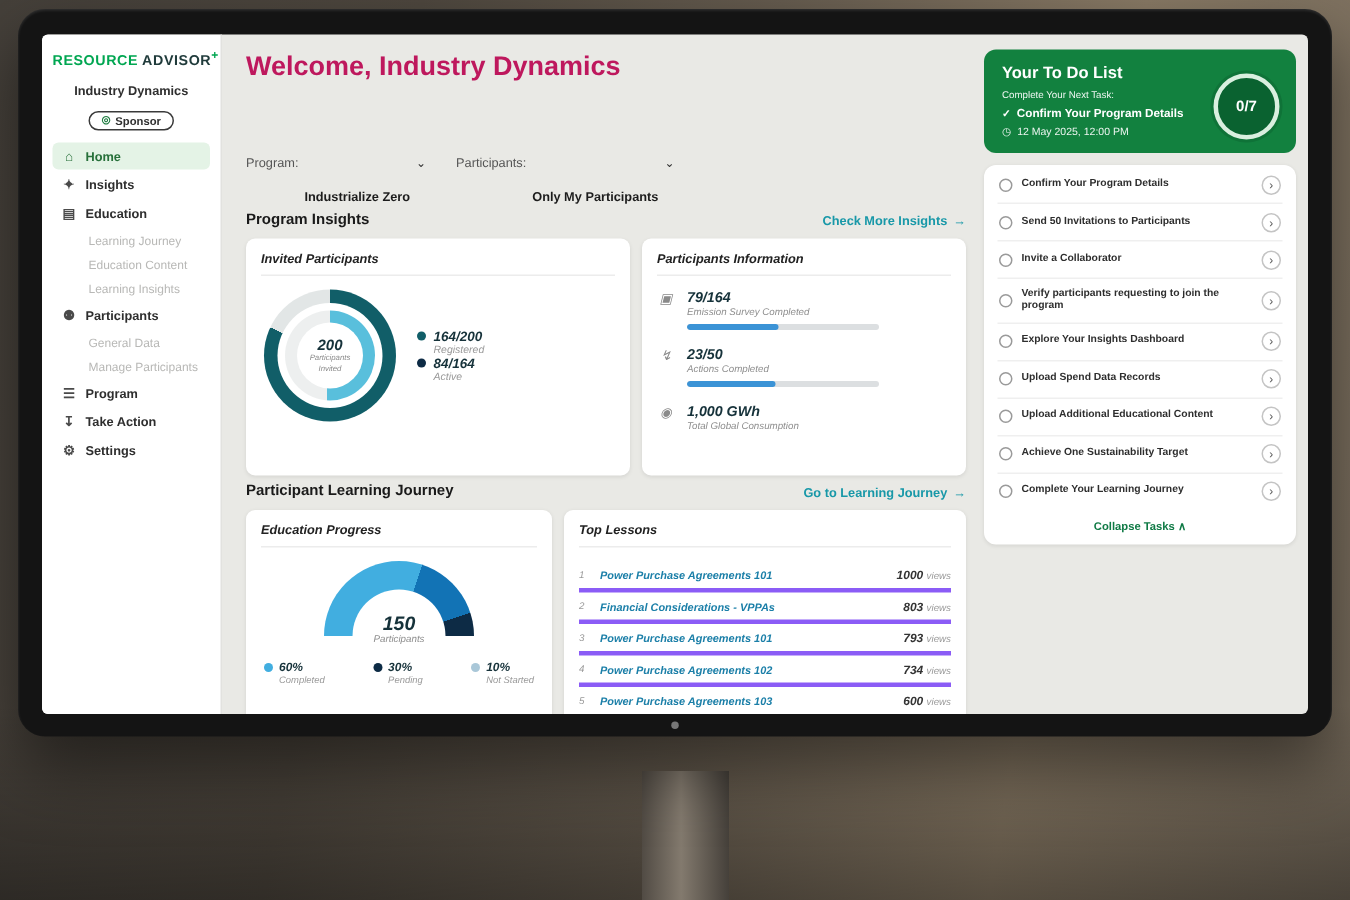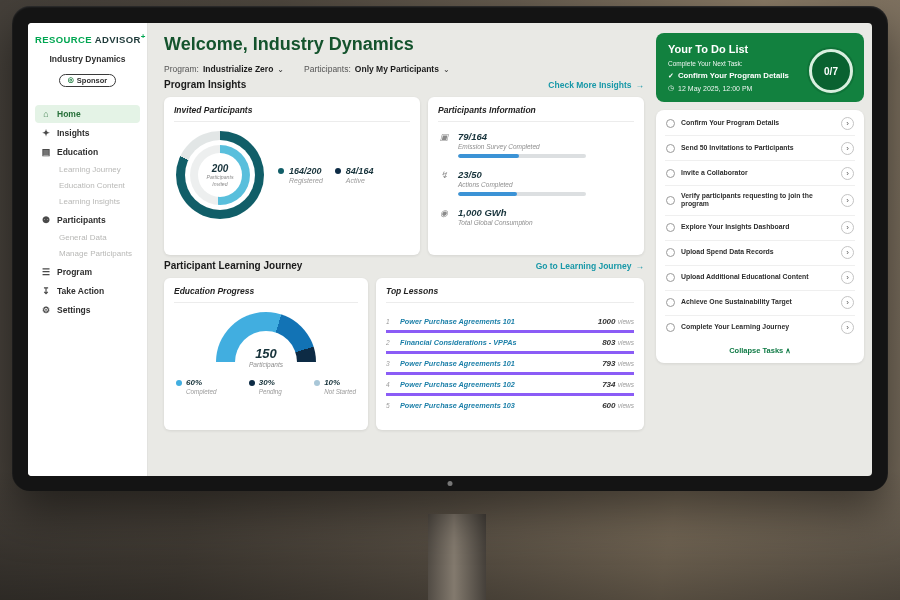--- a/index.html
+++ b/index.html
@@ -21,56 +21,56 @@
   .screen { position:absolute; left:16px; top:17px; right:16px; bottom:15px;
     background:#e9e9e5; border-radius:4px; overflow:hidden; display:flex; }
 
   
   .sidebar { width:120px; background:#fff; border-right:1px solid #e2e2df; padding:9px 7px 0; flex-shrink:0; }
   .logo { font-size:9.5px; font-weight:bold; letter-spacing:.4px; white-space:nowrap; }
   .logo .p1 { color:#00a651; }
   .logo .p2 { color:#203b3b; }
   .logo .plus { color:#00a651; font-size:8px; vertical-align:super; }
   .org { text-align:center; margin:9px 0 4px; font-size:8.5px; font-weight:bold; color:#2f2f2f; }
-  .badge-wrap { text-align:center; margin-bottom:18px; }
+  .badge-wrap { text-align:center; margin-bottom:8px; }
   .badge { display:inline-flex; align-items:center; gap:3px; border:1px solid #3a3a3a;
     border-radius:9px; padding:1px 8px; font-size:7.5px; font-weight:bold; color:#2f2f2f; background:#fff; }
   .badge .b-ico { font-size:7px; color:#1b7a3d; }
   .nav-item { display:flex; align-items:center; gap:6px; padding:4px 6px; margin:1px 0;
     border-radius:4px; font-size:8.5px; font-weight:bold; color:#2e2e2e; cursor:pointer; }
   .nav-item .nav-ico { width:10px; text-align:center; font-size:9px; color:#4a4a4a; }
   .nav-item.active { background:#e4f3e6; color:#27703a; }
   .nav-item.active .nav-ico { color:#27703a; }
   .nav-sub { padding:3.5px 6px 3.5px 24px; font-size:8px; color:#b8b8b6; cursor:pointer; }
 
   
   .main { flex:1; min-width:0; padding:11px 12px 0 16px; }
-  .welcome { font-size:18px; font-weight:bold; color:#14532d; margin-bottom:9px; }
+  .welcome { font-size:18px; font-weight:bold; color:#be185d; margin-bottom:25px; }
   .filters { display:flex; gap:20px; align-items:center; font-size:8.5px; color:#555; }
   .filter { display:flex; gap:4px; align-items:center; cursor:pointer; }
-  .filter b { color:#1c1c1c; }
+  .filter b { color:#1c1c1c;margin-top:46px; }
   .caret { font-size:8px; color:#333; }
   .section-row { display:flex; justify-content:space-between; align-items:center; margin:5px 0 7px; }
   .section-title { font-size:10px; font-weight:bold; color:#1a1a1a; }
   .section-link { font-size:8.5px; font-weight:bold; color:#1898a8; cursor:pointer; display:flex; gap:4px; align-items:center; }
   .cards-row { display:flex; gap:8px; }
   .card { background:#fff; border-radius:6px; box-shadow:0 1px 3px rgba(0,0,0,0.09); padding:8px 10px;font-style:italic; }
   .card-title { font-size:8.5px; font-weight:bold; color:#222; padding-bottom:6px;
     border-bottom:1px solid #ececec; margin-bottom:9px; }
 
   .card-invited { width:256px; height:158px; }
   .invited-body { display:flex; align-items:center; gap:14px; padding-left:2px; }
   .ring { border-radius:50%; display:flex; align-items:center; justify-content:center; }
   .d-outer { width:88px; height:88px; }
   .d-gap { width:70px; height:70px; background:#fff; }
   .d-inner { width:60px; height:60px; }
   .d-hole { width:44px; height:44px; background:#fff; flex-direction:column; text-align:center; }
   .d-val { font-size:10px; font-weight:bold; color:#16323a; }
   .d-lbl { font-size:5.2px; color:#8b8b8b; width:38px; line-height:1.2; }
-  .legend-col { display:flex; flex-direction:row; gap:12px; }
+  .legend-col { display:flex; flex-direction:column; }
   .legend-item { display:flex; gap:5px; }
   .dot { width:6px; height:6px; border-radius:50%; margin-top:2px; flex-shrink:0; }
   .dot-teal { background:#115e68; } .dot-navy { background:#0d2b45; }
   .dot-lblue { background:#41aee0; } .dot-pale { background:#a9c7d8; }
   .lg-val { font-size:9px; font-weight:bold; color:#16323a; }
   .lg-lbl { font-size:7px; color:#9a9a9a; margin-top:1px; }
 
   .card-info { width:216px; height:158px; }
   .info-row { display:flex; gap:8px; margin-bottom:11px; }
   .info-ico { width:12px; text-align:center; font-size:9px; color:#8a8a8a; margin-top:1px; }

